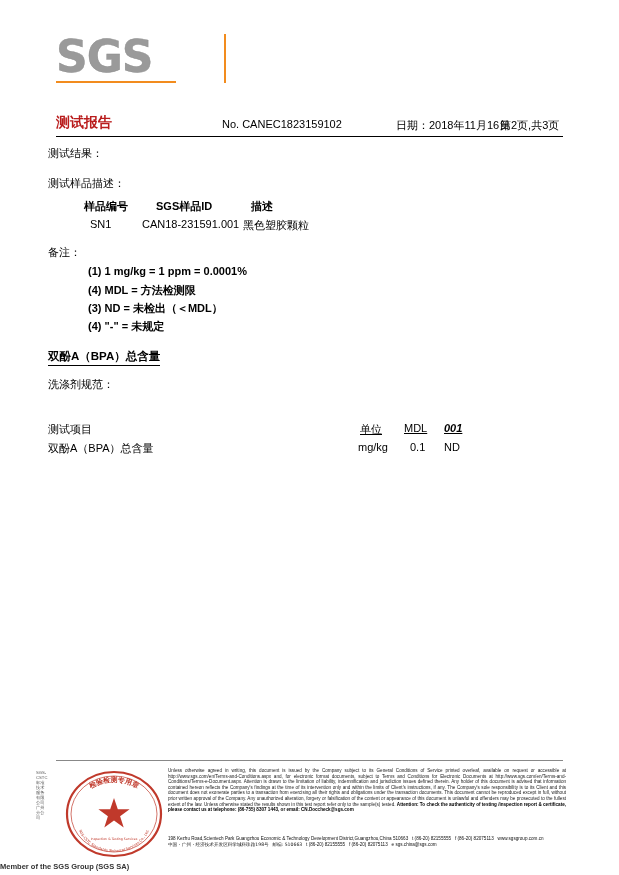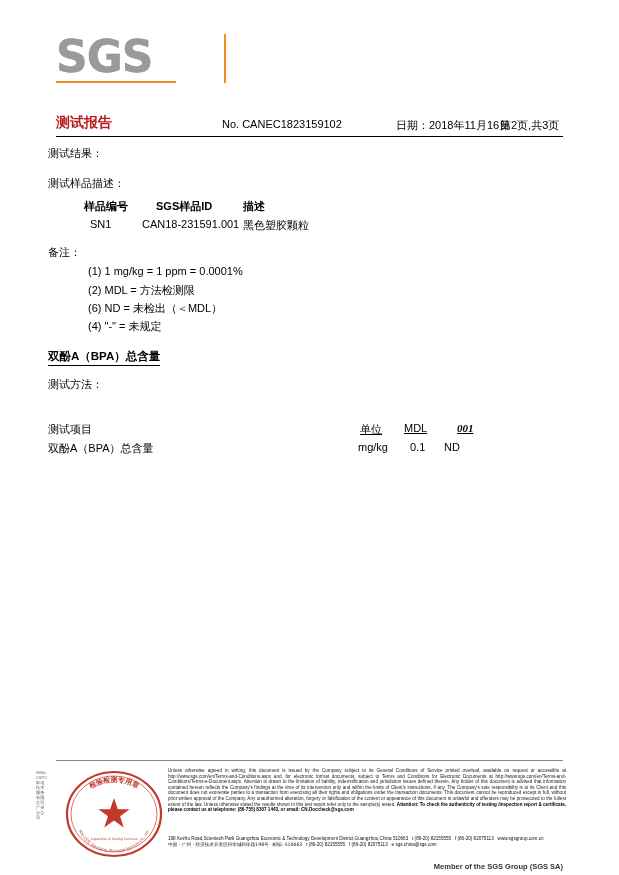--- a/index.html
+++ b/index.html
@@ -107,40 +107,41 @@
 
   
   .tbl-head {
     position: absolute;
     top: 199px;
     font-size: 11px;
     font-weight: bold;
   }
   .th-1 { left: 84px; }
   .th-2 { left: 156px; }
-  .th-3 { left: 243px; }
+  .th-3 { left: 251px; }
   .tbl-row {
     position: absolute;
     top: 218px;
     font-size: 11px;
   }
   .td-1 { left: 90px; }
   .td-2 { left: 142px; }
   .td-3 { left: 243px; }
 
   .lbl-notes {
     position: absolute;
     left: 48px;
     top: 245px;
     font-size: 11px;
   }
   .note {
     position: absolute;
     left: 88px;
     font-size: 11px;
+    font-weight: bold;
   }
   .note-1 { top: 265px; }
   .note-2 { top: 283px; }
   .note-3 { top: 301px; }
   .note-4 { top: 319px; }
 
   .section-title {
     position: absolute;
     left: 48px;
     top: 349px;
@@ -167,21 +168,21 @@
 
   
   .res-head {
     position: absolute;
     top: 422px;
     font-size: 11px;
   }
   .rh-item { left: 48px; }
   .rh-unit { left: 360px; text-decoration: underline; }
   .rh-mdl  { left: 404px; text-decoration: underline; }
-  .rh-001  { left: 457px; text-decoration: underline; font-style: italic; font-weight: bold; font-family: Liberation Serif, serif;}
+  .rh-001  { left: 444px; text-decoration: underline; font-style: italic; font-weight: bold;}
 
   .res-row {
     position: absolute;
     top: 441px;
     font-size: 11px;
   }
   .rr-item { left: 48px; }
   .rr-unit { left: 358px; }
   .rr-mdl  { left: 410px; }
   .rr-001  { left: 444px; text-align: center; }
@@ -228,21 +229,20 @@
     color: #111;
   }
   .footer-addr .cn {
     font-family: "DejaVu Sans", sans-serif;
   }
   .member {
     position: absolute;
     left: 0;
     top: 862px;
     width: 563px;
-    text-align: right;
     font-size: 7.5px;
     font-weight: bold;
     color: #333;
   }
   .side-vert {
     position: absolute;
     left: 36px;
     top: 770px;
     width: 10px;
     height: 86px;
@@ -273,26 +273,26 @@
   <div class="tbl-head th-1">样品编号</div>
   <div class="tbl-head th-2">SGS样品ID</div>
   <div class="tbl-head th-3">描述</div>
 
   <div class="tbl-row td-1">SN1</div>
   <div class="tbl-row td-2">CAN18-231591.001</div>
   <div class="tbl-row td-3">黑色塑胶颗粒</div>
 
   <div class="lbl-notes">备注：</div>
   <div class="note note-1">(1) 1 mg/kg = 1 ppm = 0.0001%</div>
-  <div class="note note-2">(2) MDL = 方法检测限</div>
-  <div class="note note-3">(6) ND = 未检出（＜MDL）</div>
+  <div class="note note-2">(4) MDL = 方法检测限</div>
+  <div class="note note-3">(3) ND = 未检出（＜MDL）</div>
   <div class="note note-4">(4) "-" = 未规定</div>
 
   <div class="section-title">双酚A（BPA）总含量</div>
-  <div class="lbl-method">测试方法：</div>
+  <div class="lbl-method">洗涤剂规范：</div>
 
   <div class="res-head rh-item">测试项目</div>
   <div class="res-head rh-unit">单位</div>
   <div class="res-head rh-mdl">MDL</div>
   <div class="res-head rh-001">001</div>
 
   <div class="res-row rr-item">双酚A（BPA）总含量</div>
   <div class="res-row rr-unit">mg/kg</div>
   <div class="res-row rr-mdl">0.1</div>
   <div class="res-row rr-001">ND</div>

